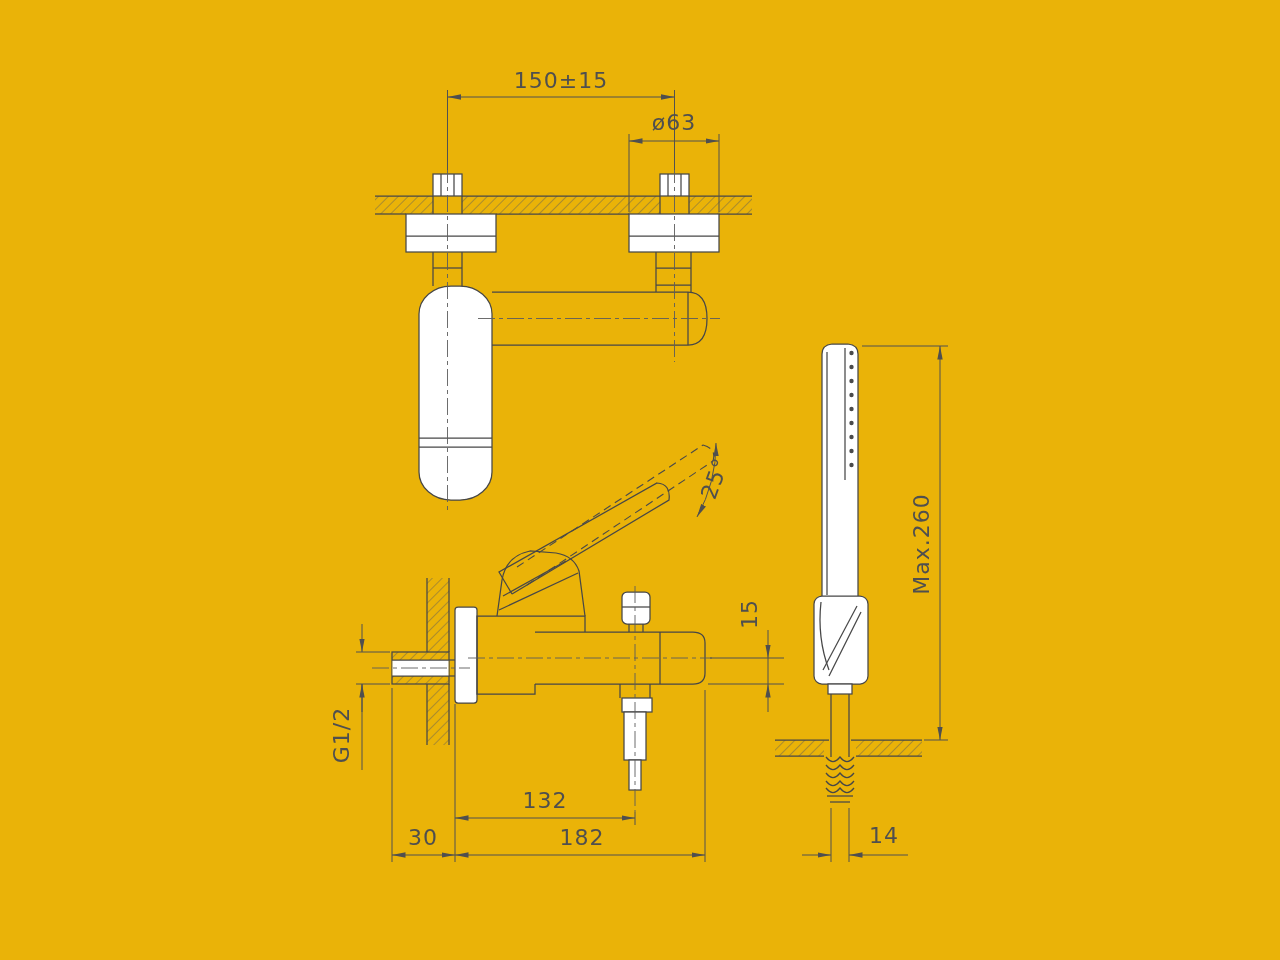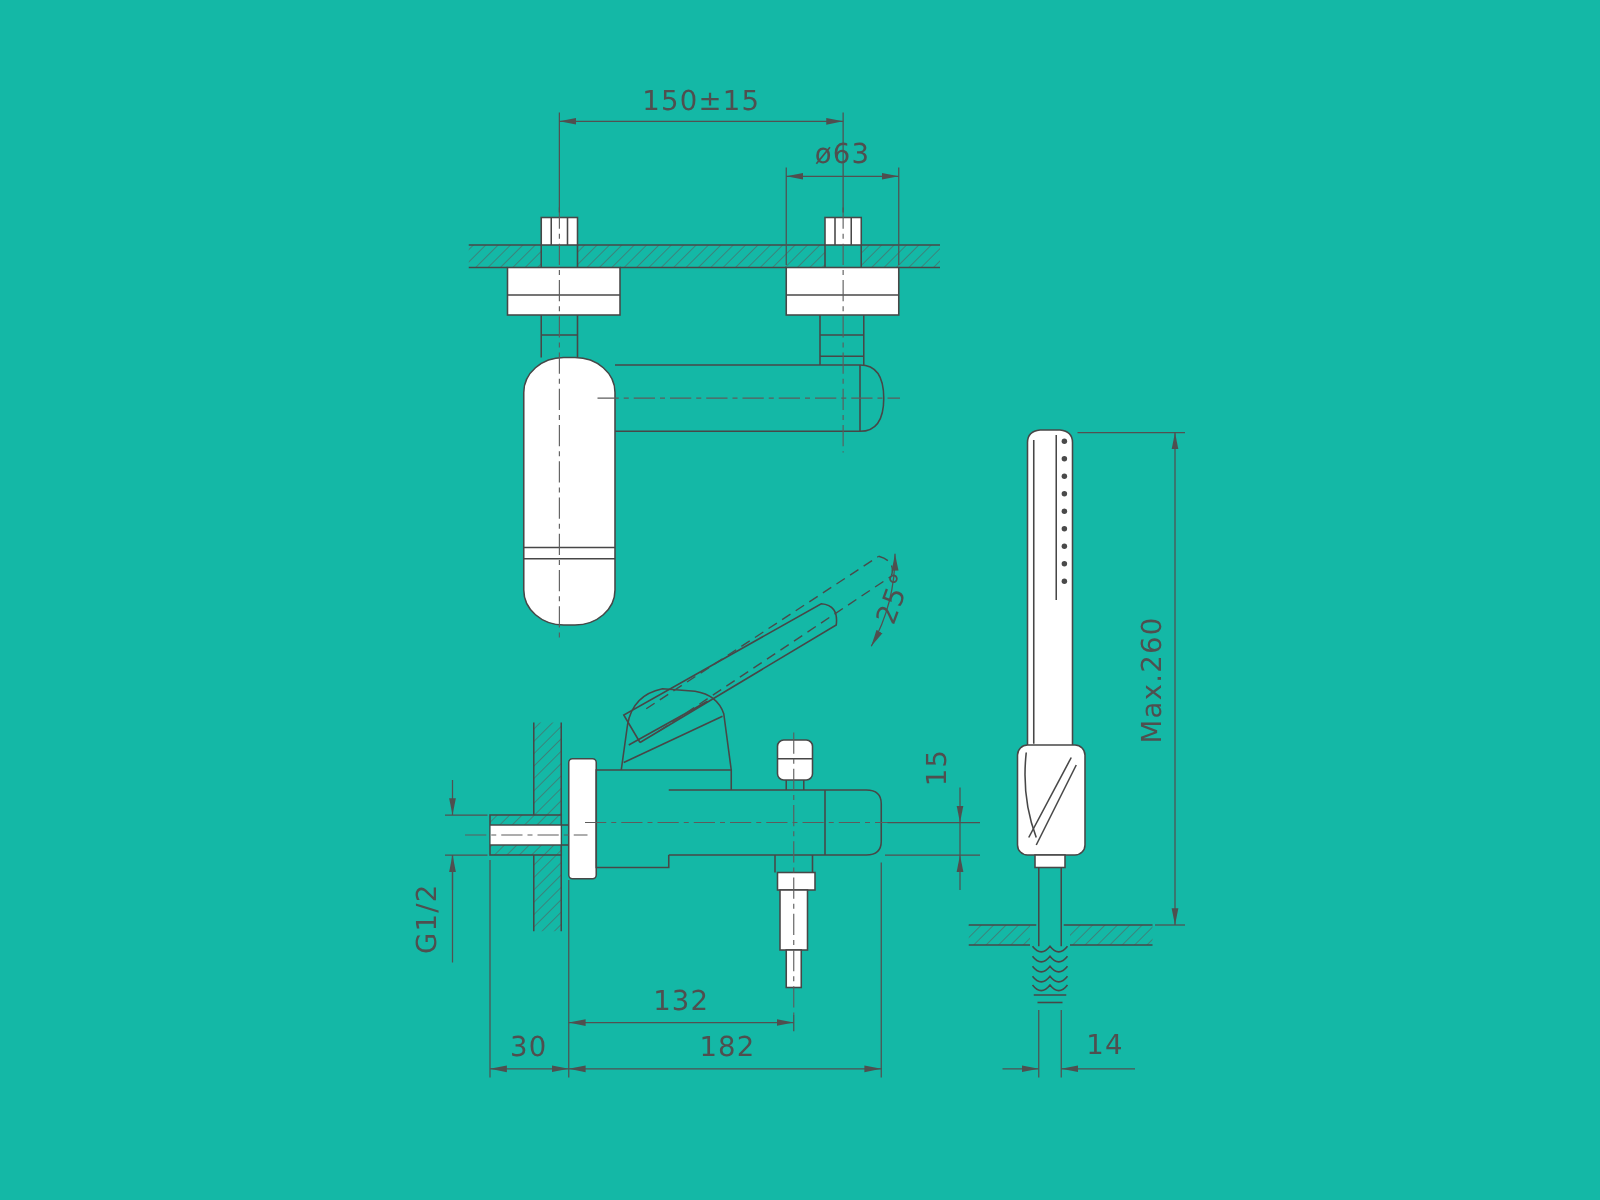--- a/index.html
+++ b/index.html
@@ -1,16 +1,16 @@
 <!DOCTYPE html>
 <html><head>
 <meta charset="utf-8">
 <style>
   html,body{margin:0;padding:0;background:#ffffff;}
-  .canvas{position:relative;width:1280px;height:960px;background:#14b8a6;overflow:hidden;}
+  .canvas{position:relative;width:1280px;height:960px;background:#eab308;overflow:hidden;}
   svg{position:absolute;left:0;top:0;}
   .o{stroke:#474747;stroke-width:1.25;fill:none;}
   .ow{stroke:#474747;stroke-width:1.25;fill:#ffffff;}
   .d{stroke:#515151;stroke-width:1;fill:none;}
   .c{stroke:#5c5c5c;stroke-width:0.9;fill:none;stroke-dasharray:17 4 4 4;}
   .dd{stroke:#4a4a4a;stroke-width:1.1;fill:none;stroke-dasharray:8 5;}
   .t{font-family:"DejaVu Sans",sans-serif;font-size:22px;letter-spacing:1px;fill:#4f4f4f;}
   .dot{fill:#4a4a4a;stroke:none;}
 </style>
 </head>

